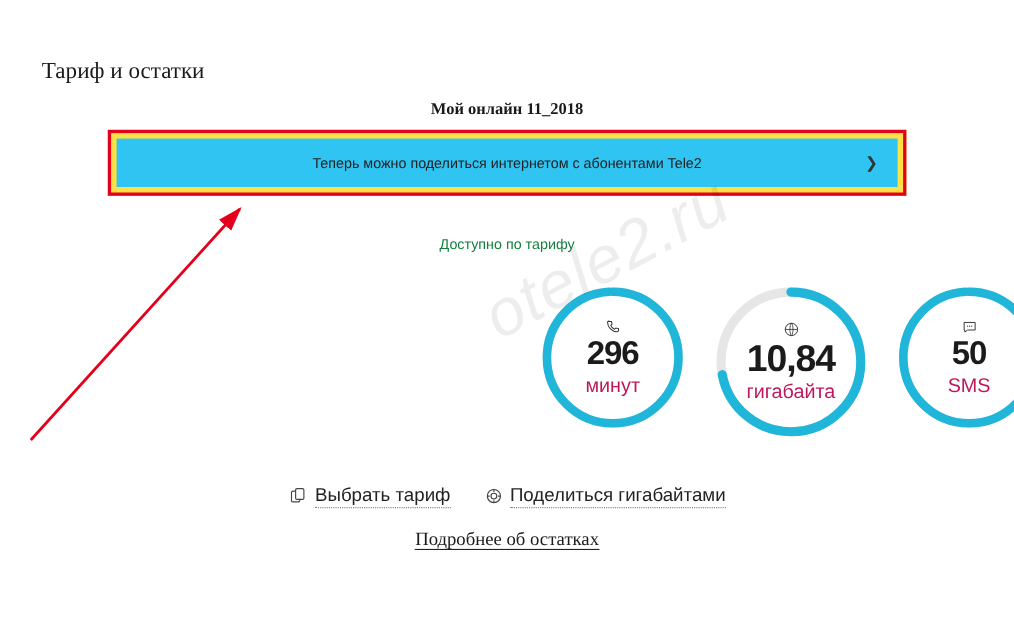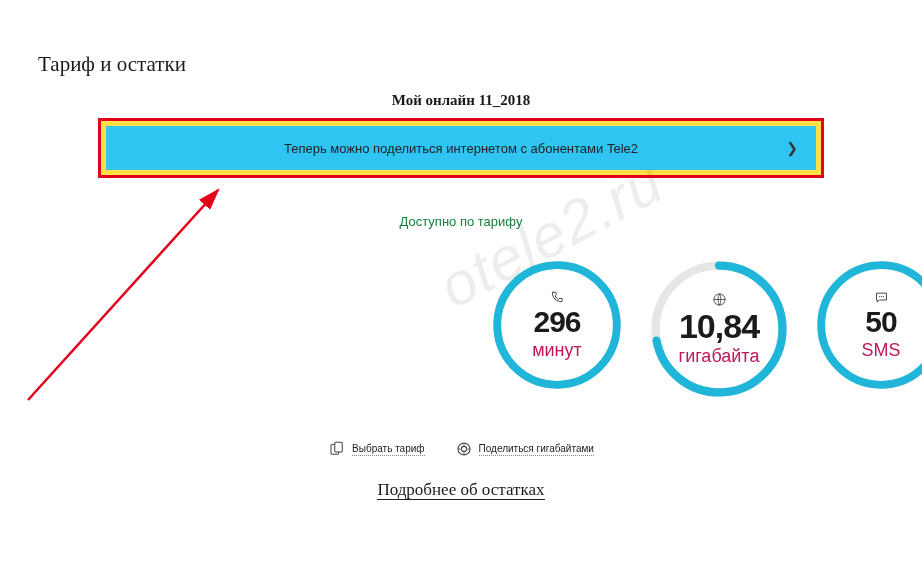--- a/index.html
+++ b/index.html
@@ -110,21 +110,21 @@
   .circle .unit { font-size: 18px; color: #be185d; margin-top: 3px; }
   .links-row {
     position: absolute;
     top: 440px;
     left: 0;
     width: 922px;
     display: flex;
     justify-content: center;
     gap: 30px;
     font-family: -apple-system, Helvetica, Arial, sans-serif;
-    font-size: 10px;
+    font-size: 17px;
   }
   .link {
     display: flex;
     align-items: center;
     gap: 6px;
     cursor: pointer;
     color: #222;
   }
   .link .u { border-bottom: 1px dotted #888; padding-bottom: 1px; }
   .link svg { width: 18px; height: 18px; }

